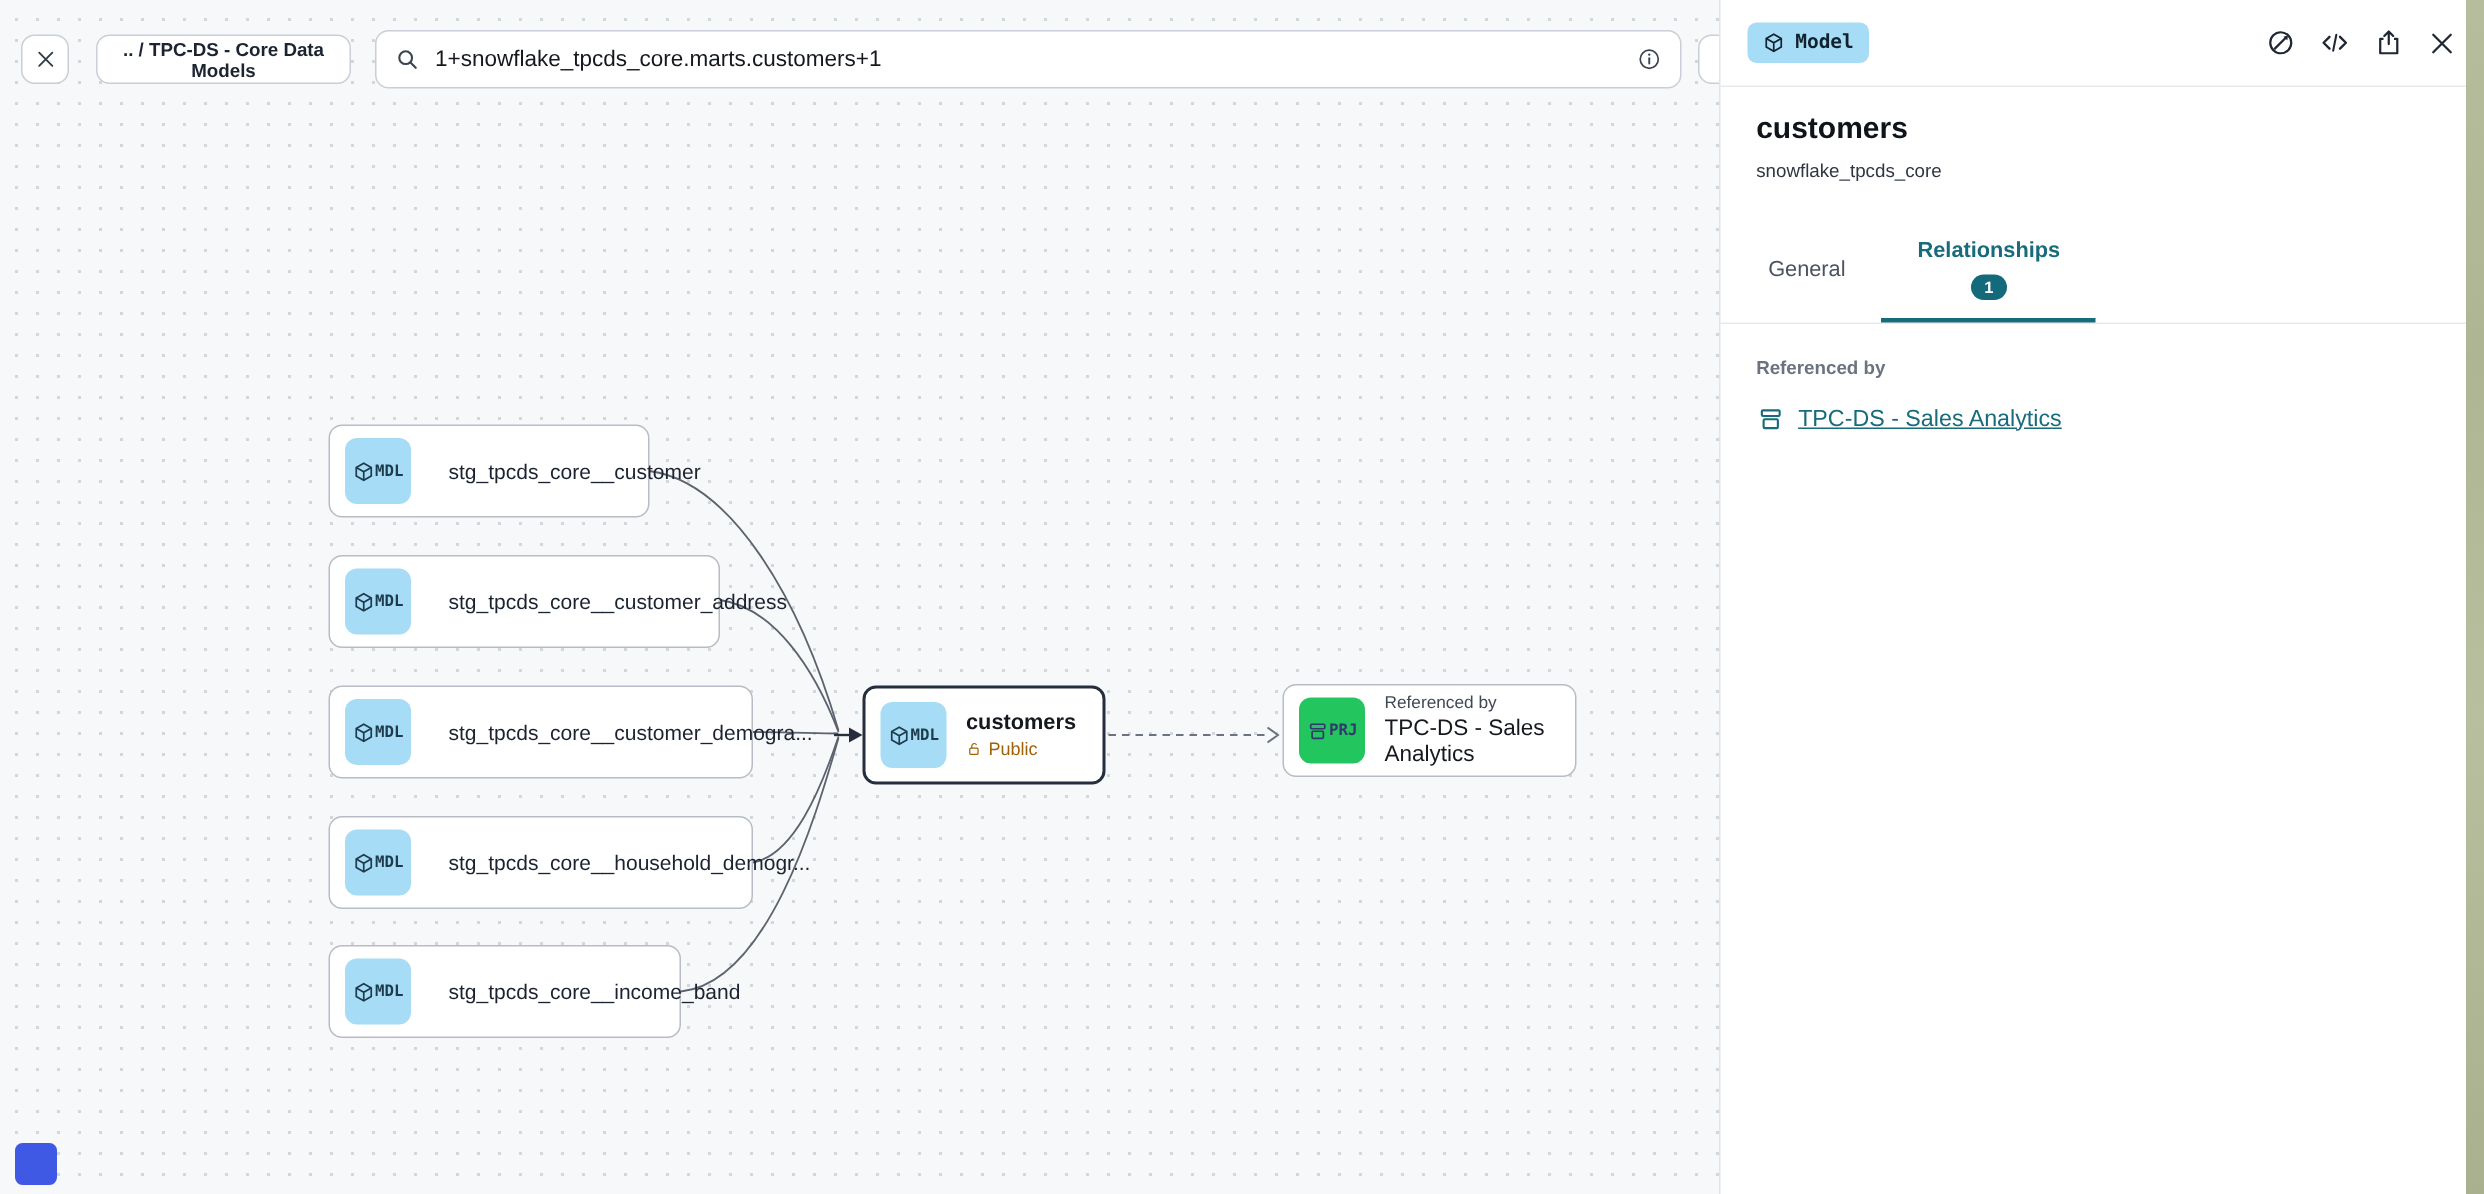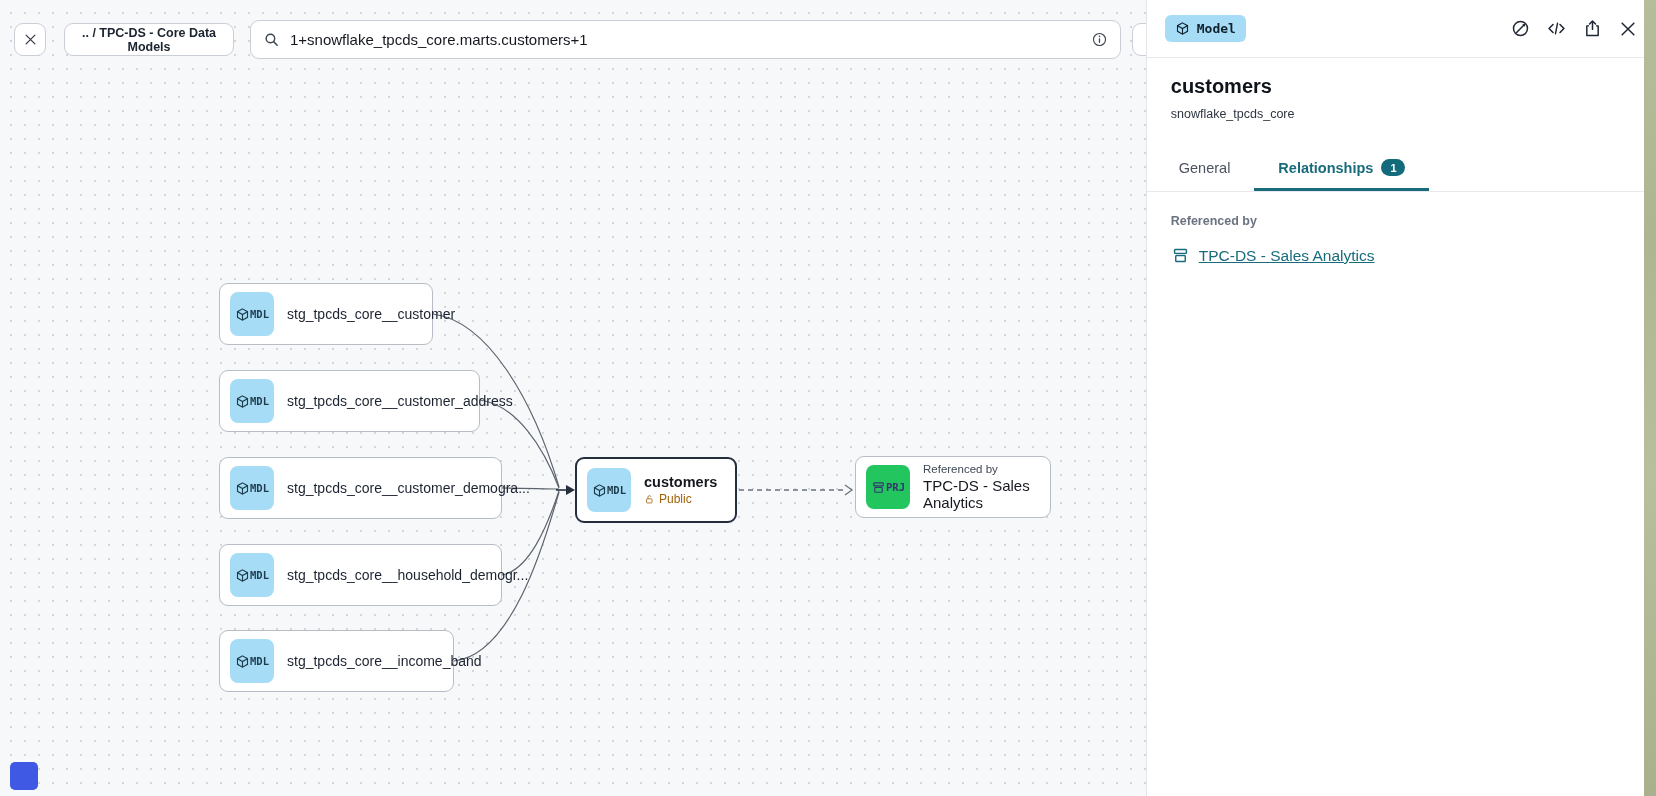--- a/index.html
+++ b/index.html
@@ -28,21 +28,21 @@
   .icon { display:block; }
 
   
   .node { position:absolute; height:62px; background:#fff; border:1px solid #b7bcc5;
     border-radius:9px; display:flex; align-items:center; padding:8px 10px; cursor:pointer; }
   .badge-sq { flex:0 0 44px; width:44px; height:44px; border-radius:8px; display:flex;
     flex-direction:row; align-items:center; justify-content:center;
     font-family:"DejaVu Sans Mono", monospace; font-size:10.5px; font-weight:700; }
   .badge-mdl { background:#a6dcf5; color:#1d3b4d; }
   .badge-prj { background:#22c55e; color:#32386e; }
-  .node-label { margin-left:13px; font-size:14px; color:#1c2330; white-space:nowrap; }
+  .node-label { margin-left:25px; font-size:14px; color:#1c2330; white-space:nowrap; }
   .node-selected { border:2px solid #252e3c; height:66px; border-radius:9px; }
   .node-col { margin-left:13px; display:flex; flex-direction:column; gap:2px; }
   .node-title { font-size:14.5px; font-weight:700; color:#15191f; }
   .node-sub { font-size:12px; color:#a16207; display:flex; align-items:center; gap:4px; }
   .node-kicker { font-size:11.5px; color:#3f4854; }
   .node-title2 { font-size:15px; color:#15191f; }
 
   .corner-accent { position:absolute; left:10px; bottom:6px; width:28px; height:28px;
     border-radius:5px; background:#3f59e4; }
 
@@ -59,21 +59,21 @@
   .panel-actions .act { cursor:pointer; display:flex; }
 
   .panel-titleblock { padding:17px 24px 0 24px; }
   .panel-title { font-size:20px; font-weight:700; color:#0f141b; }
   .panel-sub { margin-top:9px; font-size:12.5px; color:#2e3642; }
 
   .tabs { margin-top:25px; display:flex; padding-left:8px;
     border-bottom:1px solid #e7e9ed; }
   .tab { padding:13px 24px 12px 24px; font-size:14.5px; color:#4b5260; cursor:pointer;
     display:flex; align-items:center; gap:8px; border-bottom:3px solid transparent; }
-  .tab-active { color:#176b7b; font-weight:700; border-bottom-color:#176b7b; }
+  .tab-active { color:#176b7b; font-weight:700; border-bottom-color:#176b7b;flex-direction:column; }
   .count-pill { background:#136a7a; color:#fff; font-size:11px; font-weight:700;
     border-radius:10px; min-width:24px; height:17px; display:flex; align-items:center;
     justify-content:center; padding:0 7px; }
 
   .panel-section { padding:22px 24px; }
   .section-label { font-size:12.5px; font-weight:700; color:#6b7280; }
   .ref-link-row { margin-top:18px; display:flex; align-items:center; gap:9px;
     color:#176b7b; }
   .ref-link { font-size:15.5px; color:#176b7b; text-decoration:underline;
     cursor:pointer; font-weight:400; }

